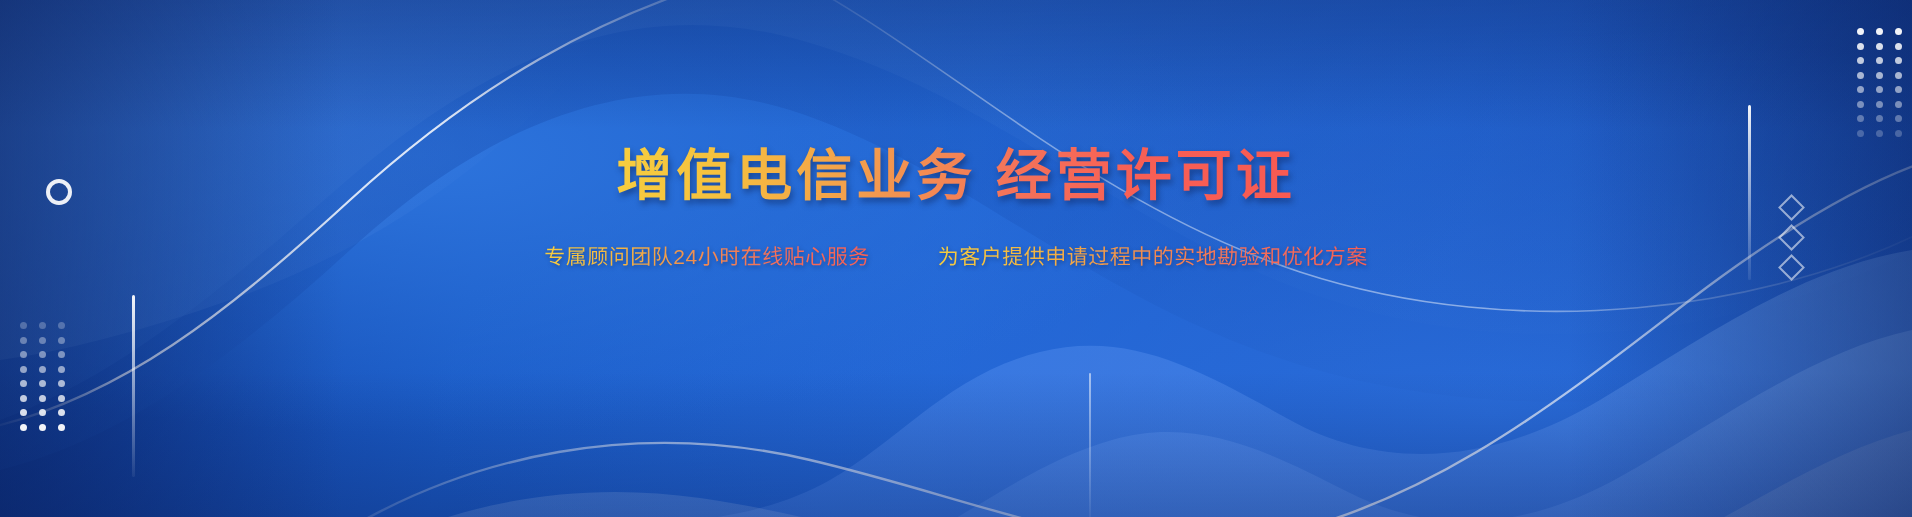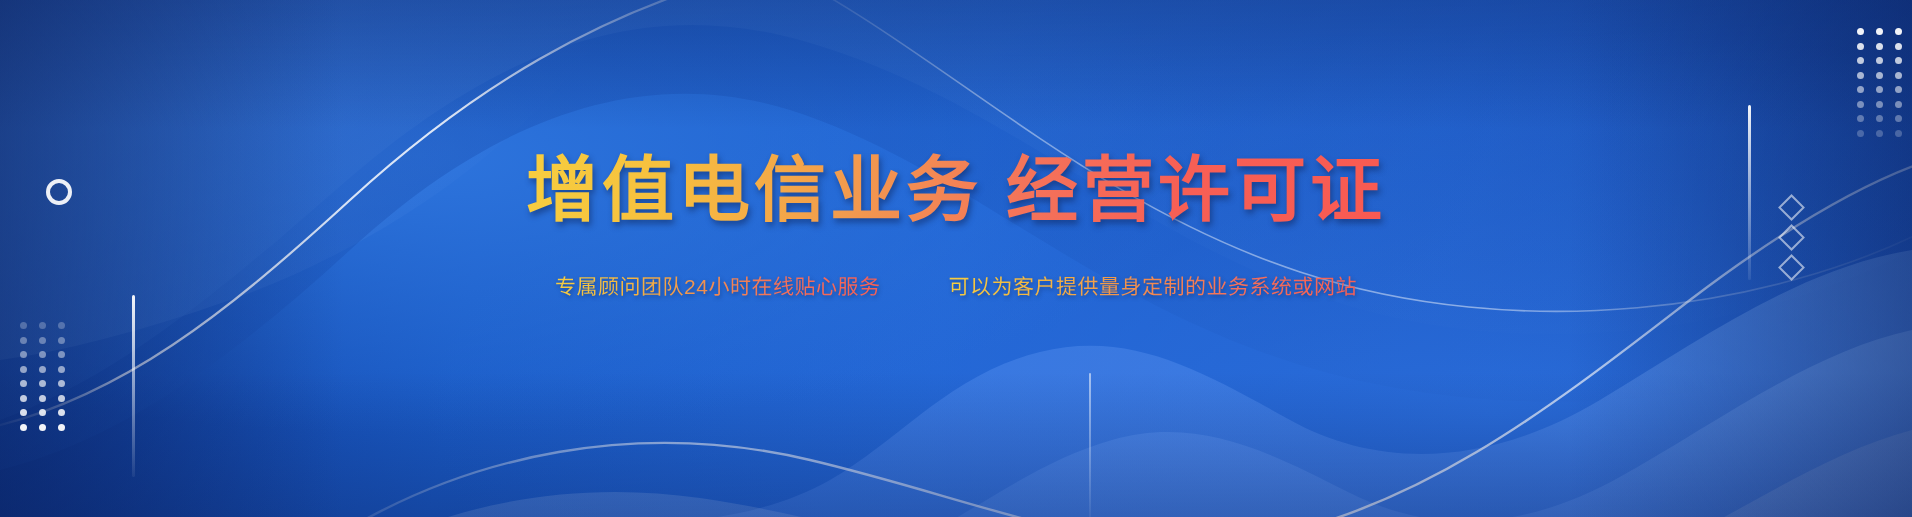--- a/index.html
+++ b/index.html
@@ -95,22 +95,22 @@
     position: absolute;
     inset: 0;
     display: flex;
     flex-direction: column;
     align-items: center;
     justify-content: flex-start;
     padding-top: 138px;
   }
 
   .headline {
-    margin: 14px;
-    font-size: 72px;
+    margin: 8px;
+    font-size: 56px;
     font-weight: 700;
     letter-spacing: 4px;
     line-height: 1.08;
     white-space: nowrap;
     background-image: linear-gradient(100deg, #F7CE3F 0%, #F6C03E 16%, #F29A4E 38%, #F4735A 58%, #F75F55 76%, #F85A52 100%);
     -webkit-background-clip: text;
     background-clip: text;
     color: transparent;
     -webkit-text-fill-color: transparent;
     filter: drop-shadow(2px 4px 3px rgba(6,24,70,0.45));
@@ -267,17 +267,17 @@
   <div class="diamond" id="diamond-1"></div>
   <div class="diamond" id="diamond-2"></div>
   <div class="diamond" id="diamond-3"></div>
 
   <div class="content">
     <h1 class="headline">增值电信业务 经营许可证</h1>
     <div class="subline">
       <span class="seg">专属顾问团队24小时在线贴心服务</span>
       <span class="gap"></span>
       <span class="gap"></span>
-      <span class="seg">可以为客户提供量身定制的业务系统或网站</span>
+      <span class="seg">为客户提供申请过程中的实地勘验和优化方案</span>
     </div>
   </div>
 
 </div>
 
 </body></html>

